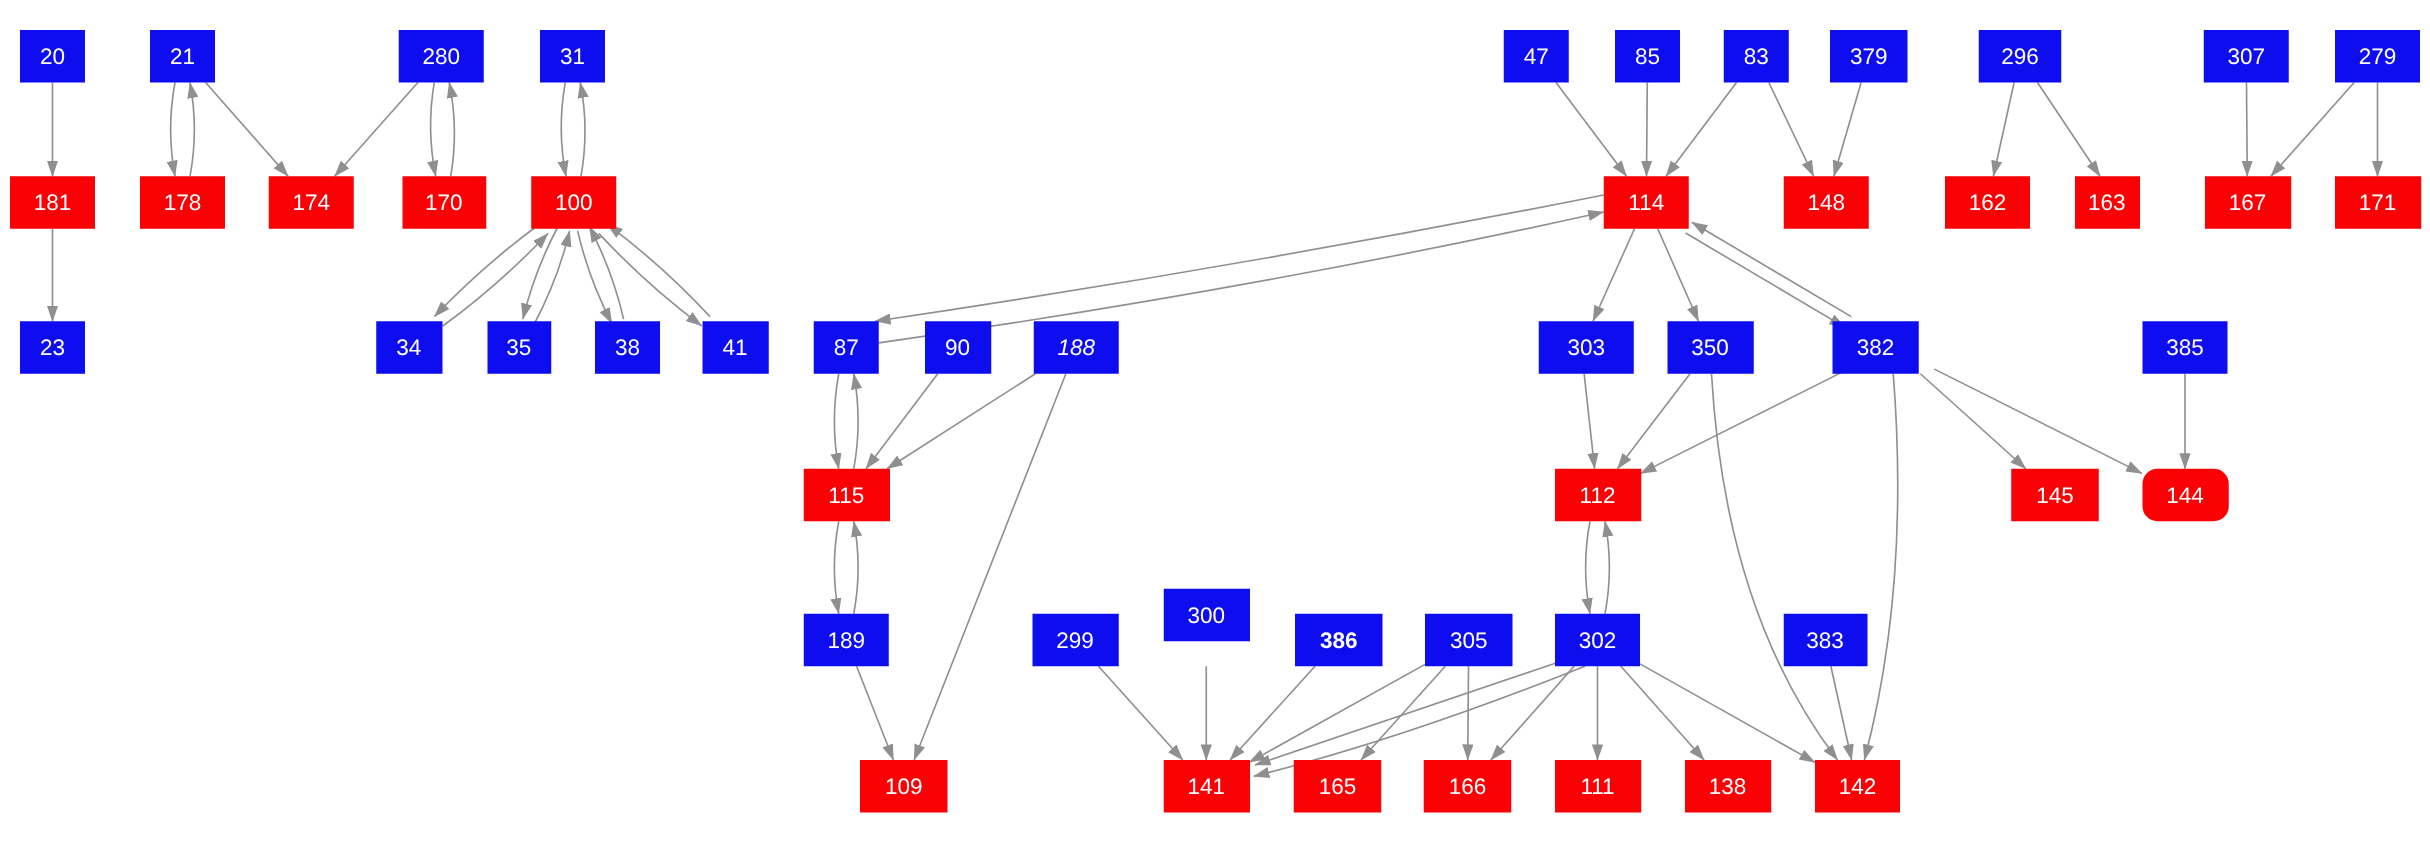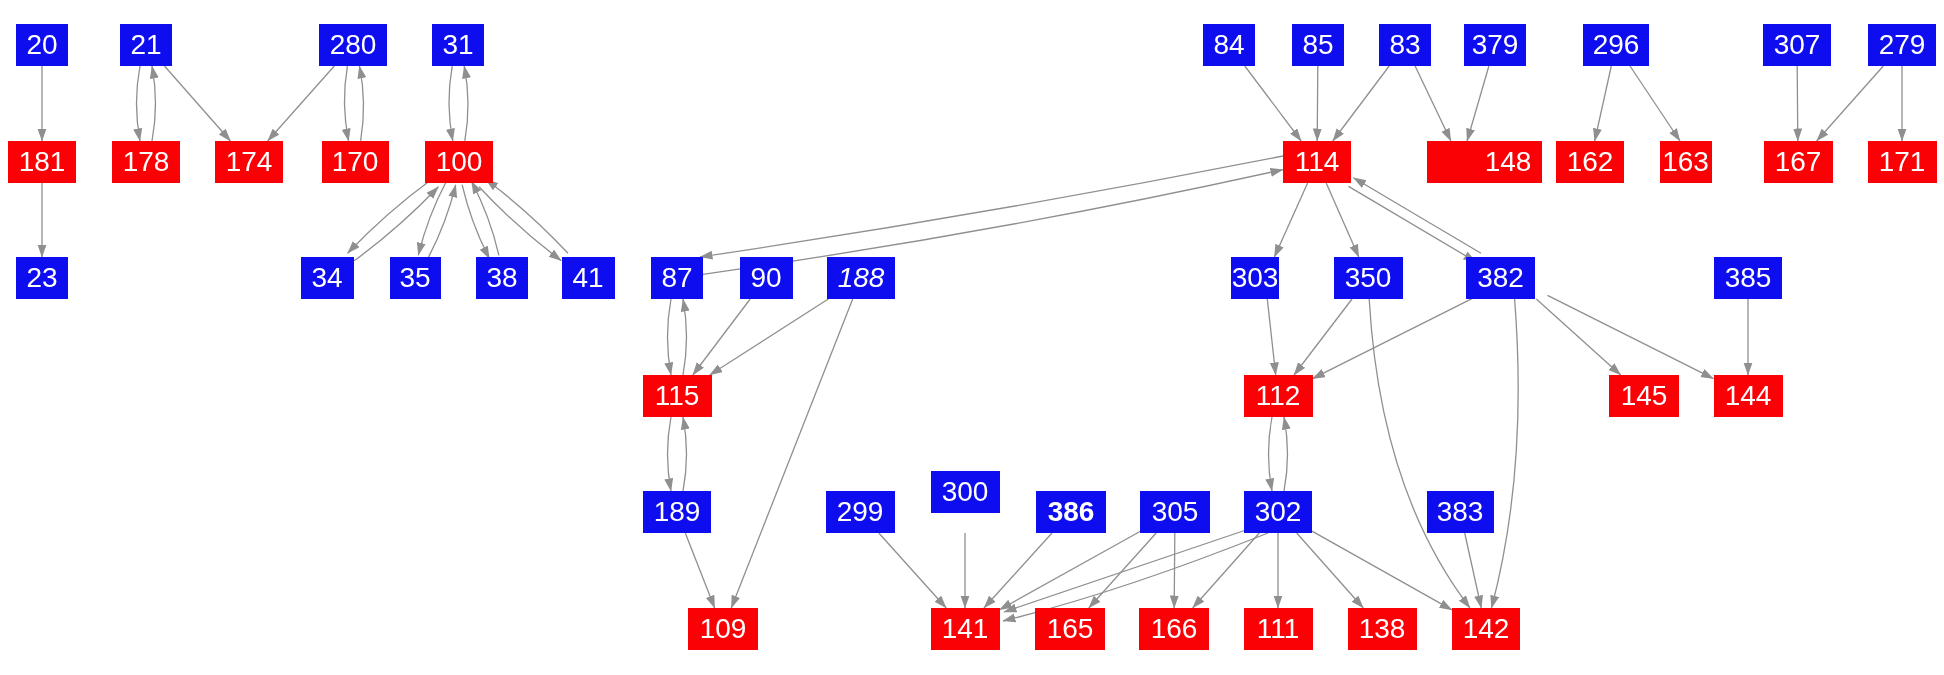--- a/index.html
+++ b/index.html
@@ -6,21 +6,21 @@
   #canvas{
     position:relative;
     font-family:"Liberation Sans", sans-serif;
     overflow:hidden;
   }
   #edges-svg{position:absolute;left:0;top:0;width:100%;height:100%;}
   .node{
     position:absolute;
     display:flex;align-items:center;justify-content:center;
     color:var(--label-color,#ffffff);
-    font-size:28px;
+    font-size:18px;
     line-height:1;
     user-select:none;
   }
   .node.blue{background:var(--blue-node,#0d0df0);}
   .node.red{background:var(--red-node,#fa0106);}
   .edge{fill:none;stroke:var(--edge-color,#8f8f8f);stroke-width:1.3px;}
 </style>
 </head>
 <body>
 
@@ -103,21 +103,21 @@
     <div class="node blue" style="left: 120px; top: 24px; width: 52px; height: 42px;">
       <span>21</span>
     </div>
     <div class="node blue" style="left: 319px; top: 24px; width: 68px; height: 42px;">
       <span>280</span>
     </div>
     <div class="node blue" style="left: 432px; top: 24px; width: 52px; height: 42px;">
       <span>31</span>
     </div>
     <div class="node blue" style="left: 1203px; top: 24px; width: 52px; height: 42px;">
-      <span>84</span>
+      <span>47</span>
     </div>
     <div class="node blue" style="left: 1292px; top: 24px; width: 52px; height: 42px;">
       <span>85</span>
     </div>
     <div class="node blue" style="left: 1379px; top: 24px; width: 52px; height: 42px;">
       <span>83</span>
     </div>
     <div class="node blue" style="left: 1464px; top: 24px; width: 62px; height: 42px;">
       <span>379</span>
     </div>
@@ -141,21 +141,21 @@
     </div>
     <div class="node red" style="left: 321.5px; top: 141px; width: 67px; height: 42px;">
       <span>170</span>
     </div>
     <div class="node red" style="left: 425px; top: 141px; width: 68px; height: 42px;">
       <span>100</span>
     </div>
     <div class="node red" style="left: 1283px; top: 141px; width: 68px; height: 42px;">
       <span>114</span>
     </div>
-    <div class="node red" style="left: 1427px; top: 141px; width: 68px; height: 42px; padding-left: 47px;">
+    <div class="node red" style="left: 1427px; top: 141px; width: 68px; height: 42px;">
       <span>148</span>
     </div>
     <div class="node red" style="left: 1556px; top: 141px; width: 68px; height: 42px;">
       <span>162</span>
     </div>
     <div class="node red" style="left: 1659.5px; top: 141px; width: 52px; height: 42px;">
       <span>163</span>
     </div>
     <div class="node red" style="left: 1763.5px; top: 141px; width: 69px; height: 42px;">
       <span>167</span>
@@ -180,42 +180,42 @@
     </div>
     <div class="node blue" style="left: 651px; top: 257px; width: 52px; height: 42px;">
       <span>87</span>
     </div>
     <div class="node blue" style="left: 739.5px; top: 257px; width: 53px; height: 42px;">
       <span>90</span>
     </div>
     <div class="node blue" style="left: 827px; top: 257px; width: 68px; height: 42px; font-style: italic;">
       <span>188</span>
     </div>
-    <div class="node blue" style="left: 1231px; top: 257px; width: 48px; height: 42px;">
+    <div class="node blue" style="left: 1231px; top: 257px; width: 76px; height: 42px;">
       <span>303</span>
     </div>
     <div class="node blue" style="left: 1333.5px; top: 257px; width: 69px; height: 42px;">
       <span>350</span>
     </div>
     <div class="node blue" style="left: 1466px; top: 257px; width: 69px; height: 42px; justify-content: center;">
       <span>382</span>
     </div>
     <div class="node blue" style="left: 1714px; top: 257px; width: 68px; height: 42px;">
       <span>385</span>
     </div>
     <div class="node red" style="left: 642.5px; top: 375px; width: 69px; height: 42px;">
       <span>115</span>
     </div>
     <div class="node red" style="left: 1243.5px; top: 375px; width: 69px; height: 42px;">
       <span>112</span>
     </div>
     <div class="node red" style="left: 1609px; top: 375px; width: 70px; height: 42px;">
       <span>145</span>
     </div>
-    <div class="node red" style="left: 1713.5px; top: 375px; width: 69px; height: 42px;">
+    <div class="node red" style="left: 1713.5px; top: 375px; width: 69px; height: 42px; border-radius: 12px;">
       <span>144</span>
     </div>
     <div class="node blue" style="left: 643px; top: 491px; width: 68px; height: 42px;">
       <span>189</span>
     </div>
     <div class="node blue" style="left: 825.5px; top: 491px; width: 69px; height: 42px;">
       <span>299</span>
     </div>
     <div class="node blue" style="left: 930.5px; top: 471px; width: 69px; height: 42px;">
       <span>300</span>

